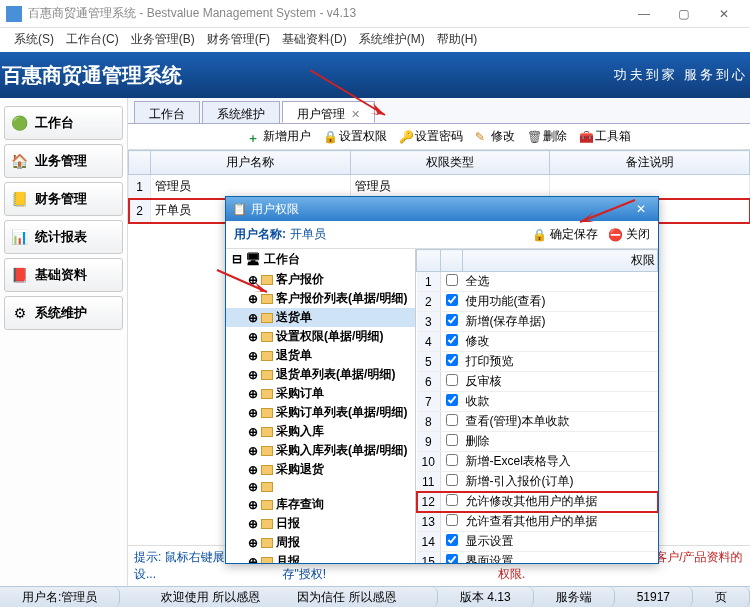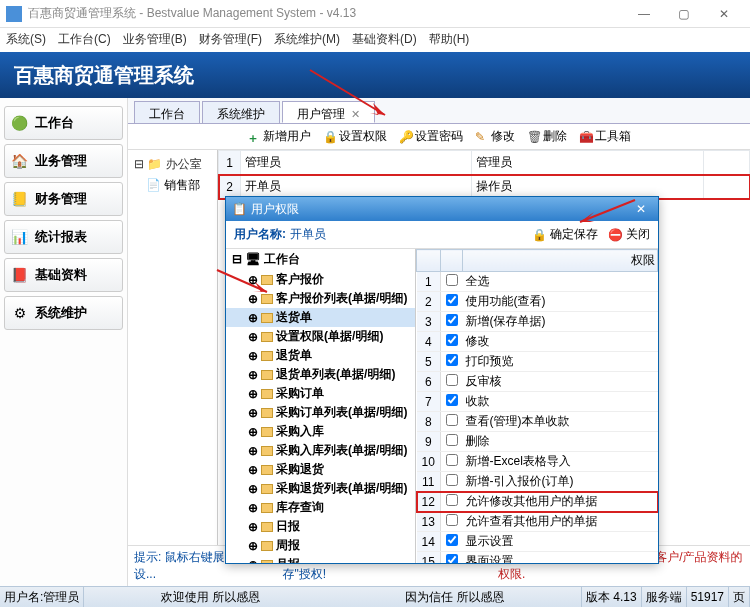--- a/index.html
+++ b/index.html
@@ -6,25 +6,25 @@
 body { background: #fff; width: 750px; height: 607px; overflow: hidden; position: relative; }
 
 
 .titlebar { height: 28px; background: #fff; display: flex; align-items: center; padding: 0 6px; border-bottom: 1px solid #e0e0e0; }
 .titlebar .icon { width: 16px; height: 16px; background: #4a90d9; margin-right: 6px; }
 .titlebar .title { color: #888; flex: 1; }
 .winbtns { display: flex; }
 .winbtn { width: 40px; height: 28px; display: flex; align-items: center; justify-content: center; color: #666; }
 
 
-.menubar { height: 24px; background: #fff; display: flex; padding: 0 0; }
+.menubar { height: 24px; background: #fff; display: flex; padding: 0 0; margin-left: 8px; }
 .menuit { padding: 3px 6px; color: #333; cursor: default; }
 
 
-.banner { height: 46px; background: linear-gradient(#1b5fb3, #0e3d7a); color: #fff; display: flex; align-items: center; padding: 0 14px; justify-content: space-between; }
+.banner { height: 46px; background: linear-gradient(#1b5fb3, #0e3d7a); color: #fff; display: flex; align-items: center; padding: 0 2px; justify-content: space-between; }
 .banner h1 { font-size: 20px; font-weight: bold; }
 .slogan { font-size: 13px; font-family: KaiTi, cursive; letter-spacing: 3px; }
 
 
 .body { display: flex; height: 488px; }
 .sidebar { width: 128px; background: #fdfdfd; border-right: 1px solid #ddd; padding: 4px 2px; }
 .sideitem { display: flex; align-items: center; height: 34px; border: 1px solid #ccc; border-radius: 3px; margin: 4px 2px; padding: 0 6px; background: linear-gradient(#fff,#eef0f2); cursor: default; }
 .sideitem .ic { width: 18px; height: 18px; margin-right: 6px; display: flex; align-items: center; justify-content: center; font-size: 14px; }
 .sideitem span.lbl { font-size: 13px; font-weight: bold; }
 
@@ -79,21 +79,21 @@
 .permlist td.n { width: 24px; text-align: center; background: #f2f6fc; border-right: 1px solid #ddd; }
 .permlist td.c { width: 22px; text-align: center; }
 .pl-box { outline: 2px solid #d62020; outline-offset: -1px; }
 
 .hints { display: flex; font-size: 12px; border-top: 1px solid #ddd; padding: 3px 6px; gap: 14px;}
 .hints .h1 { color: #0a4fa0; }
 .hints .h2 { color: #c02020; }
 
 
 .status { position: absolute; left: 0; right: 0; bottom: 0; height: 21px; background: linear-gradient(#e8eef5,#d6e2ef); border-top: 1px solid #b7c8da; display: flex; align-items: center; font-size: 12px; }
-.status > div { padding: 0 4px; border-right: 1px solid #b7c8da; height: 100%; display: flex; align-items: center; }
+.status > div { padding: 0 22px; border-right: 1px solid #b7c8da; height: 100%; display: flex; align-items: center; border-radius: 6px; }
 .status .f { flex: 1; }
 
 
 .arrow { position: absolute; z-index: 20; width: 0; height: 0; }
 .arrow svg { position: absolute; overflow: visible; }
 
 input[type=checkbox] { width: 12px; height: 12px; }
 </style>
 </head>
 <body>
@@ -106,27 +106,28 @@
     <div class="winbtn">▢</div>
     <div class="winbtn close">✕</div>
   </div>
 </div>
 
 <div class="menubar" id="menubar">
     <div class="menuit">系统(S)</div>
     <div class="menuit">工作台(C)</div>
     <div class="menuit">业务管理(B)</div>
     <div class="menuit">财务管理(F)</div>
+    <div class="menuit">基础资料(D)</div>
     <div class="menuit">系统维护(M)</div>
-    <div class="menuit">基础资料(D)</div>
     <div class="menuit">帮助(H)</div>
   </div>
 
 <div class="banner">
   <h1>百惠商贸通管理系统</h1>
+  <div class="slogan">功夫到家 服务到心</div>
 </div>
 
 <div class="body">
   <div class="sidebar" id="sidebar">
       <div class="sideitem">
         <span class="ic">🟢</span>
         <span class="lbl">工作台</span>
       </div>
       <div class="sideitem">
         <span class="ic">🏠</span>
@@ -175,27 +176,29 @@
         <div class="tbtn">
           <span class="ic ic-del">🗑</span>
           <span>删除</span>
         </div>
         <div class="tbtn">
           <span class="ic ic-tool">🧰</span>
           <span>工具箱</span>
         </div>
       </div>
     <div class="content">
-      <div class="tree-col">
-        <div class="tp">⊟ 📁 <span>办公室</span></div>
-        <div class="ti">📄 <span>销售部</span></div>
-      </div>
       <div class="grid">
         <table id="gridtbl">
             <tbody>
+              <tr>
+                <th></th>
+                <th>用户名称</th>
+                <th>权限类型</th>
+                <th>备注说明</th>
+              </tr>
               <tr>
                 <td class="num">1</td>
                 <td>管理员</td>
                 <td>管理员</td>
                 <td></td>
               </tr>
               <tr class="row-hi">
                 <td class="num">2</td>
                 <td>开单员</td>
                 <td>操作员</td>
@@ -286,21 +289,20 @@
           <span>采购入库列表(单据/明细)</span>
         </div>
         <div class="pt-item">
           <span>⊕</span>
           <span class="fi"></span>
           <span>采购退货</span>
         </div>
         <div class="pt-item">
           <span>⊕</span>
           <span class="fi"></span>
-          <span>采购退货列表(单据/明细)</span>
         </div>
         <div class="pt-item">
           <span>⊕</span>
           <span class="fi"></span>
           <span>库存查询</span>
         </div>
         <div class="pt-item">
           <span>⊕</span>
           <span class="fi"></span>
           <span>日报</span>

